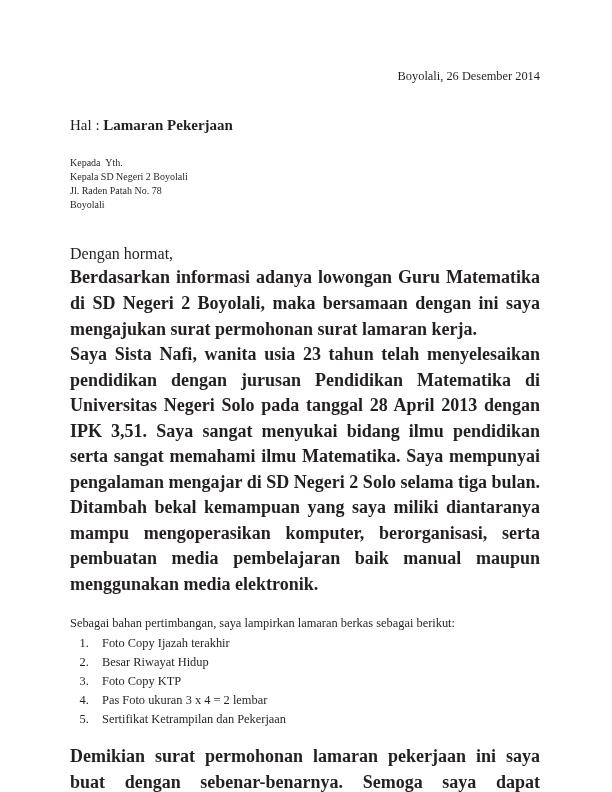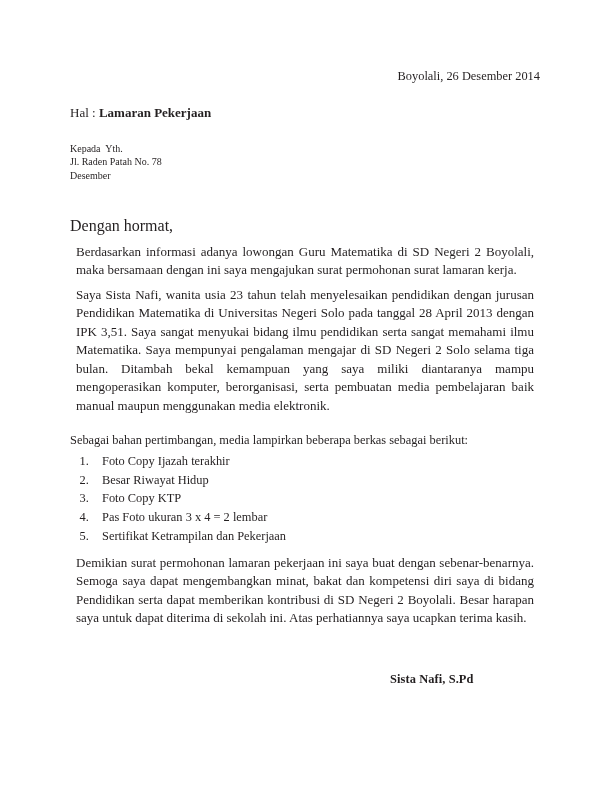--- a/index.html
+++ b/index.html
@@ -29,23 +29,23 @@
     top: 0;
     width: 470px;
   }
   .date-line {
     text-align: right;
     font-size: 12.4px;
     line-height: 1.32;
     margin-top: 68px;
   }
   .subject-line {
-    font-size: 13px;
+    font-size: 15px;
     line-height: 1.32;
-    margin-top: 20px;
+    margin-top: 32px;
   }
   .subject-label {
     font-weight: normal;
   }
   .subject-value {
     font-weight: bold;
   }
   .address-block {
     font-size: 10px;
     line-height: 1.38;
@@ -53,41 +53,42 @@
   }
   .address-block div {
     white-space: pre;
   }
   .salutation {
     font-size: 16px;
     line-height: 1.38;
     margin-top: 32px;
   }
   p.body-par {
-    font-size: 13px;
+    font-size: 18px;
     line-height: 1.42;
     text-align: justify;
-    margin: 6px;
+    margin: 0;
+    font-weight: bold;
   }
   .par-open {
     margin-top: 0px;
   }
   .par-main {
     margin-top: 17px;
   }
   .par-close {
     margin-top: 17px;
   }
   .list-intro {
     font-size: 12.4px;
     line-height: 1.42;
     margin-top: 17px;
   }
   ol.attachments {
-    margin: 2px 0 8px 0;
+    margin: 2px 0 16px 0;
     padding: 0 0 0 22px;
     font-size: 12.4px;
     line-height: 1.52;
   }
   ol.attachments li {
     padding-left: 10px;
   }
   .closing-block {
     margin-top: 30px;
     font-size: 12.4px;
@@ -110,31 +111,32 @@
   <div class="content">
 
     <div class="date-line">Boyolali, 26 Desember 2014</div>
 
     <div class="subject-line">
       <span class="subject-label">Hal : </span><span class="subject-value">Lamaran Pekerjaan</span>
     </div>
 
     <div class="address-block">
       <div>Kepada  Yth.</div>
+      <div>Kepala SD Negeri 2 Boyolali</div>
       <div>Jl. Raden Patah No. 78</div>
-      <div>Desember</div>
+      <div>Boyolali</div>
     </div>
 
     <div class="salutation">Dengan hormat,</div>
 
     <p class="body-par par-open">Berdasarkan informasi adanya lowongan Guru Matematika di SD Negeri 2 Boyolali, maka bersamaan dengan ini saya mengajukan surat permohonan surat lamaran kerja.</p>
 
     <p class="body-par par-main">Saya Sista Nafi, wanita usia 23 tahun telah menyelesaikan pendidikan dengan jurusan Pendidikan Matematika di Universitas Negeri Solo pada tanggal 28 April 2013 dengan IPK 3,51. Saya sangat menyukai bidang ilmu pendidikan serta sangat memahami ilmu Matematika. Saya mempunyai pengalaman mengajar di SD Negeri 2 Solo selama tiga bulan. Ditambah bekal kemampuan yang saya miliki diantaranya mampu mengoperasikan komputer, berorganisasi, serta pembuatan media pembelajaran baik manual maupun menggunakan media elektronik.</p>
 
-    <div class="list-intro">Sebagai bahan pertimbangan, media lampirkan beberapa berkas sebagai berikut:</div>
+    <div class="list-intro">Sebagai bahan pertimbangan, saya lampirkan lamaran berkas sebagai berikut:</div>
 
     <ol class="attachments">
       <li>Foto Copy Ijazah terakhir</li>
       <li>Besar Riwayat Hidup</li>
       <li>Foto Copy KTP</li>
       <li>Pas Foto ukuran 3 x 4 = 2 lembar</li>
       <li>Sertifikat Ketrampilan dan Pekerjaan</li>
     </ol>
 
     <p class="body-par par-close">Demikian surat permohonan lamaran pekerjaan ini saya buat dengan sebenar-benarnya. Semoga saya dapat mengembangkan minat, bakat dan kompetensi diri saya di bidang Pendidikan serta dapat memberikan kontribusi di SD Negeri 2 Boyolali. Besar harapan saya untuk dapat diterima di sekolah ini. Atas perhatiannya saya ucapkan terima kasih.</p>

